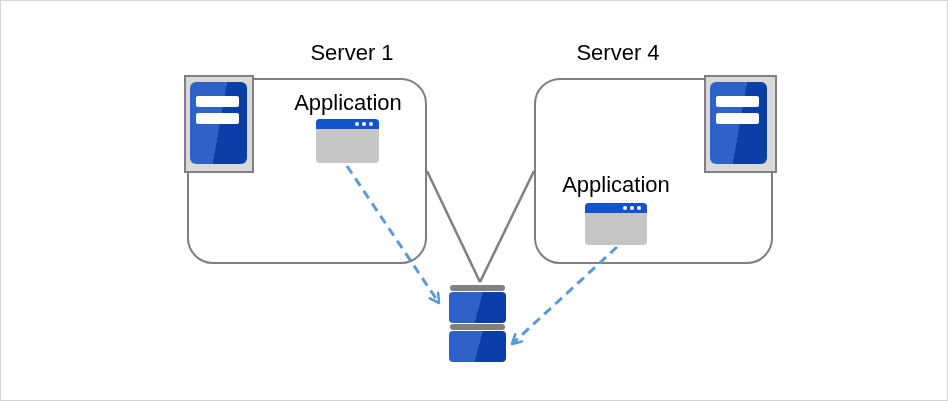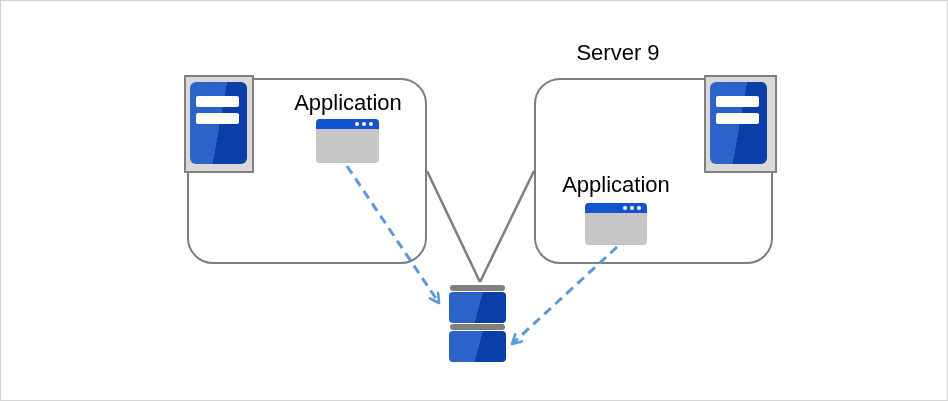--- a/index.html
+++ b/index.html
@@ -136,21 +136,22 @@
   }
 </style>
 </head>
 <body>
 
 <div class="canvas">
 
   <div class="server-box s1"></div>
   <div class="server-box s2"></div>
 
-  <div class="label" style="left:537px; top:40px; width:160px;">Server 9</div>
+  <div class="label" style="left:271px; top:40px; width:160px;">Server 1</div>
+  <div class="label" style="left:537px; top:40px; width:160px;">Server 4</div>
 
   <div class="server-icon-frame f1">
     <div class="tower">
       <div class="bar b1"></div>
       <div class="bar b2"></div>
     </div>
   </div>
   <div class="server-icon-frame f2">
     <div class="tower">
       <div class="bar b1"></div>

